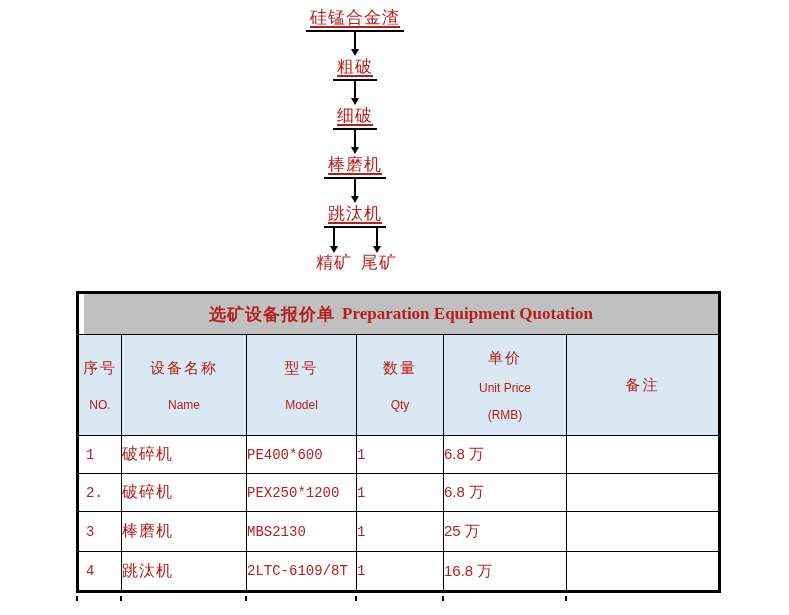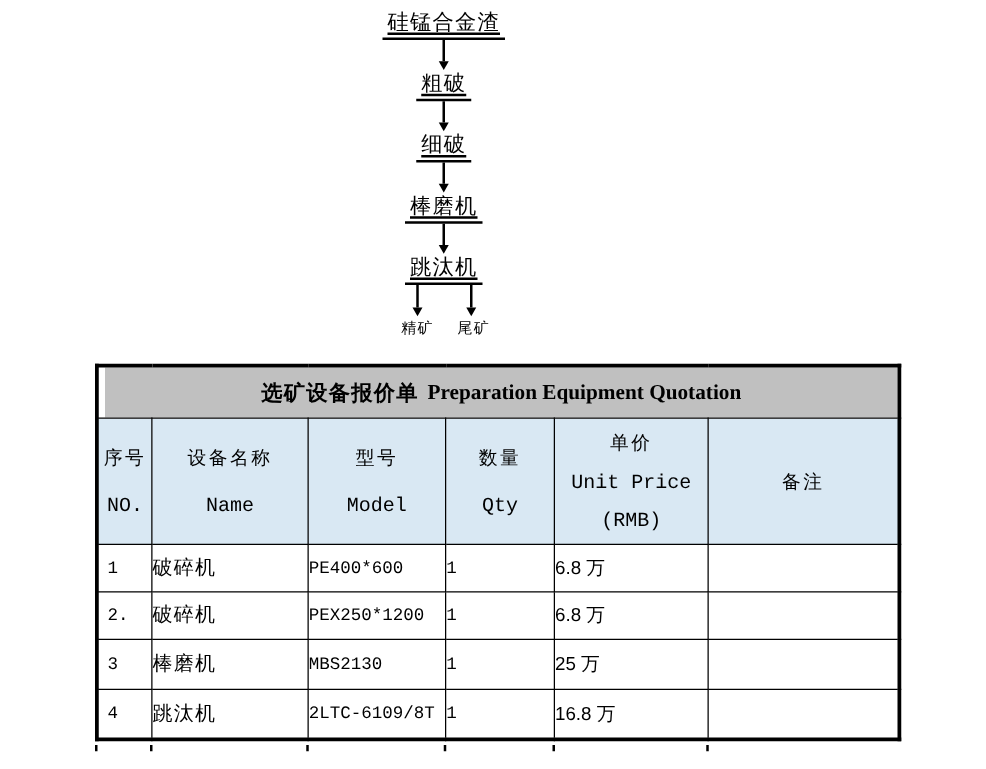--- a/index.html
+++ b/index.html
@@ -1,32 +1,32 @@
 <!DOCTYPE html>
 <html><head>
 <meta charset="utf-8">
 <style>
   html,body{margin:0;padding:0;background:#fff;}
   .canvas{
     position:relative;width:789px;height:615px;background:#ffffff;
-    font-family:"Liberation Sans","DejaVu Sans",sans-serif;color:#000000;overflow:hidden;
+    font-family:"Liberation Sans","DejaVu Sans",sans-serif;color:#b91c1c;overflow:hidden;
   }
 
   
   .fc-node{
     position:absolute;left:355px;transform:translateX(-50%);
     font-size:17px;line-height:19px;white-space:nowrap;letter-spacing:1px;
   }
   .fc-node.boxed{
     padding:0 4px 3px 4px;border-bottom:2px solid #000;
   }
   .fc-node.boxed .fc-label{
     text-decoration:underline;text-decoration-thickness:1.5px;text-underline-offset:3px;
   }
-  .fc-terminal{position:absolute;transform:translateX(-50%);font-size:12px;line-height:19px;white-space:nowrap;letter-spacing:1px;text-align:right;}
+  .fc-terminal{position:absolute;transform:translateX(-50%);font-size:17px;line-height:19px;white-space:nowrap;letter-spacing:1px;text-align:right;}
   .arrow{position:absolute;width:2px;background:#000;transform:translateX(-50%);}
   .arrow::after{
     content:"";position:absolute;left:50%;bottom:-7px;transform:translateX(-50%);
     width:0;height:0;border-left:4px solid transparent;border-right:4px solid transparent;
     border-top:7px solid #000;
   }
 
   
   .quote-table{
     position:absolute;left:76px;top:291px;width:642px;
@@ -37,21 +37,21 @@
   .title-inner{
     height:40px;margin-left:5px;background:#c0c0c0;
     display:flex;align-items:center;justify-content:center;gap:7px;
   }
   .t-zh{font-size:17px;font-weight:bold;letter-spacing:1px;}
   .t-en{font-size:17px;font-weight:bold;font-family:"Liberation Serif","DejaVu Serif",serif;text-align:center;}
   .header-row th{background:#d9e8f3;font-weight:normal;}
   .hstack{display:flex;flex-direction:column;align-items:center;justify-content:center;gap:20px;}
   .hstack.tight{gap:13px;}
   .h-zh{font-size:15px;letter-spacing:2px;}
-  .h-en{font-size:16px;font-family:Liberation Mono, monospace;}
+  .h-en{font-size:12px;font-family:Liberation Sans, sans-serif;}
   .data-row td{background:#fff;font-size:15px;}
   .c-no{text-align:left !important;padding-left:7px !important;font-family:"Liberation Mono","DejaVu Sans Mono",monospace;font-size:14px !important;}
   .c-name{font-size:16px !important;letter-spacing:1px;}
   .lat{font-family:"Liberation Mono","DejaVu Sans Mono",monospace;font-size:14px !important;}
   .c-price{font-size:15px;}
   .stub{position:absolute;width:1.5px;height:5px;background:#000;}
 </style>
 </head>
 <body>
 

